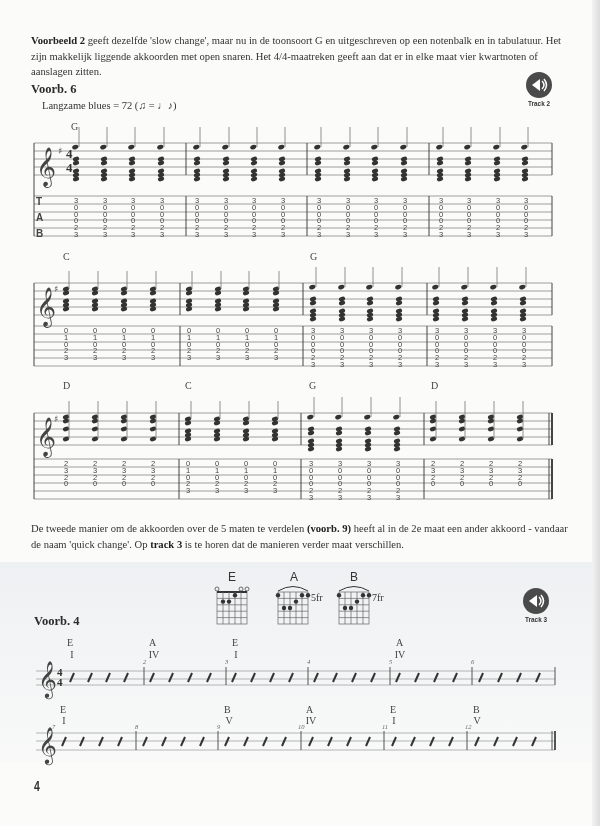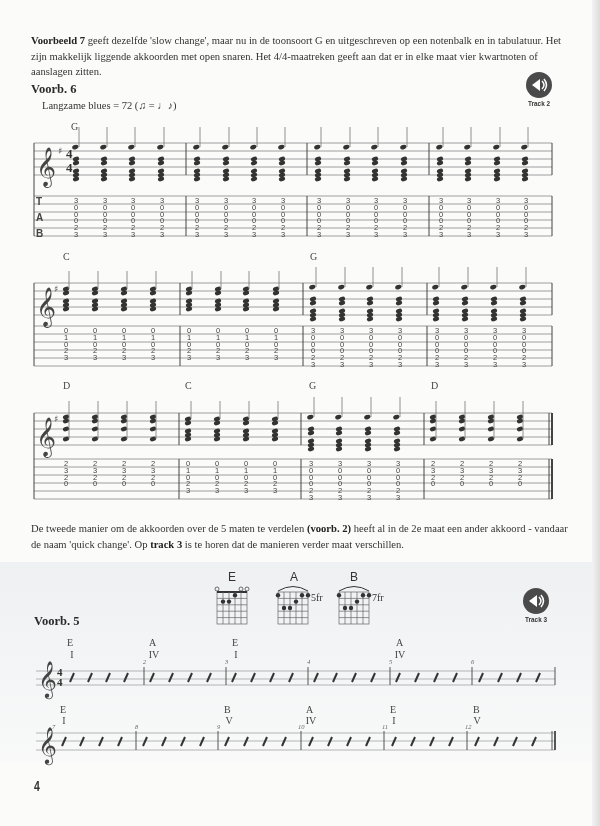--- a/index.html
+++ b/index.html
@@ -29,21 +29,21 @@
   .fret-lbl { position:absolute; font-size:10px; color:#333; }
   svg { position:absolute; left:0; top:0; }
 </style>
 </head>
 <body>
 
 <div class="lower-tint"></div>
 <div class="edge-shade"></div>
 
 <div class="para" style="top:33px;">
-  <b>Voorbeeld 7</b><span> geeft dezelfde 'slow change', maar nu in de toonsoort G en uitgeschreven op een notenbalk en in tabulatuur. Het zijn makkelijk liggende akkoorden met open snaren. Het 4/4-maatreken geeft aan dat er in elke maat vier kwartnoten of aanslagen zitten.</span>
+  <b>Voorbeeld 2</b><span> geeft dezelfde 'slow change', maar nu in de toonsoort G en uitgeschreven op een notenbalk en in tabulatuur. Het zijn makkelijk liggende akkoorden met open snaren. Het 4/4-maatreken geeft aan dat er in elke maat vier kwartnoten of aanslagen zitten.</span>
 </div>
 
 <div class="heading" style="left:31px; top:82px;">Voorb. 6</div>
 <div class="tempo">
   <span>Langzame blues = 72</span>
   <span>(♫ = ♩♪)</span>
 </div>
 
 <div class="track" style="left:519px; top:72px;">
   <div class="disc">
@@ -501,21 +501,21 @@
     <div class="tabnum" style="left: 487px; top: 466.8px;">3</div>
     <div class="tabnum" style="left: 487px; top: 473.6px;">2</div>
     <div class="tabnum" style="left: 487px; top: 480.4px;">0</div>
     <div class="tabnum" style="left: 516px; top: 460px;">2</div>
     <div class="tabnum" style="left: 516px; top: 466.8px;">3</div>
     <div class="tabnum" style="left: 516px; top: 473.6px;">2</div>
     <div class="tabnum" style="left: 516px; top: 480.4px;">0</div>
   </div>
 
 <div class="para" style="top:521px;">
-  <span>De tweede manier om de akkoorden over de 5 maten te verdelen </span><b>(voorb. 2)</b><span> heeft al in de 2e maat een ander akkoord - vandaar de naam 'quick change'. Op </span><b>track 3</b><span> is te horen dat de manieren verder maat verschillen.</span>
+  <span>De tweede manier om de akkoorden over de 5 maten te verdelen </span><b>(voorb. 9)</b><span> heeft al in de 2e maat een ander akkoord - vandaar de naam 'quick change'. Op </span><b>track 3</b><span> is te horen dat de manieren verder maat verschillen.</span>
 </div>
 
 <div class="diag-name" style="left:212px; top:570px;">E</div>
 <div class="diag-name" style="left:274px; top:570px;">A</div>
 <div class="diag-name" style="left:334px; top:570px;">B</div>
 <div class="fret-lbl" style="left:311px; top:592px;">5fr</div>
 <div class="fret-lbl" style="left:372px; top:592px;">7fr</div>
 <svg width="600" height="826" viewBox="0 0 600 826" style="pointer-events:none;">
 
   <g transform="translate(217,592)" stroke="#666" stroke-width="0.7" fill="none">
@@ -569,21 +569,21 @@
     <path d="M0,-1 Q15,-10 30,-1" stroke="#333" stroke-width="1"></path>
     <circle cx="0" cy="3.2" r="2.2" fill="#333" stroke="none"></circle>
       <circle cx="24" cy="3.2" r="2.2" fill="#333" stroke="none"></circle>
       <circle cx="30" cy="3.2" r="2.2" fill="#333" stroke="none"></circle>
     <circle cx="18" cy="9.6" r="2.2" fill="#333" stroke="none"></circle>
       <circle cx="6" cy="16" r="2.2" fill="#333" stroke="none"></circle>
       <circle cx="12" cy="16" r="2.2" fill="#333" stroke="none"></circle>
   </g>
 </svg>
 
-<div class="heading" style="left:34px; top:614px;">Voorb. 5</div>
+<div class="heading" style="left:34px; top:614px;">Voorb. 4</div>
 
 <div class="track" style="left:516px; top:588px;">
   <div class="disc">
     <svg width="26" height="26" viewBox="0 0 26 26" style="position:absolute;left:0;top:0;">
       <polygon points="6,13 14,7 14,19" fill="#fff"></polygon>
       <path d="M16,9 Q20,13 16,17" stroke="#fff" stroke-width="1.5" fill="none"></path>
       <path d="M18,7 Q23,13 18,19" stroke="#fff" stroke-width="1.5" fill="none"></path>
     </svg>
   </div>
   <div class="lbl">Track 3</div>

